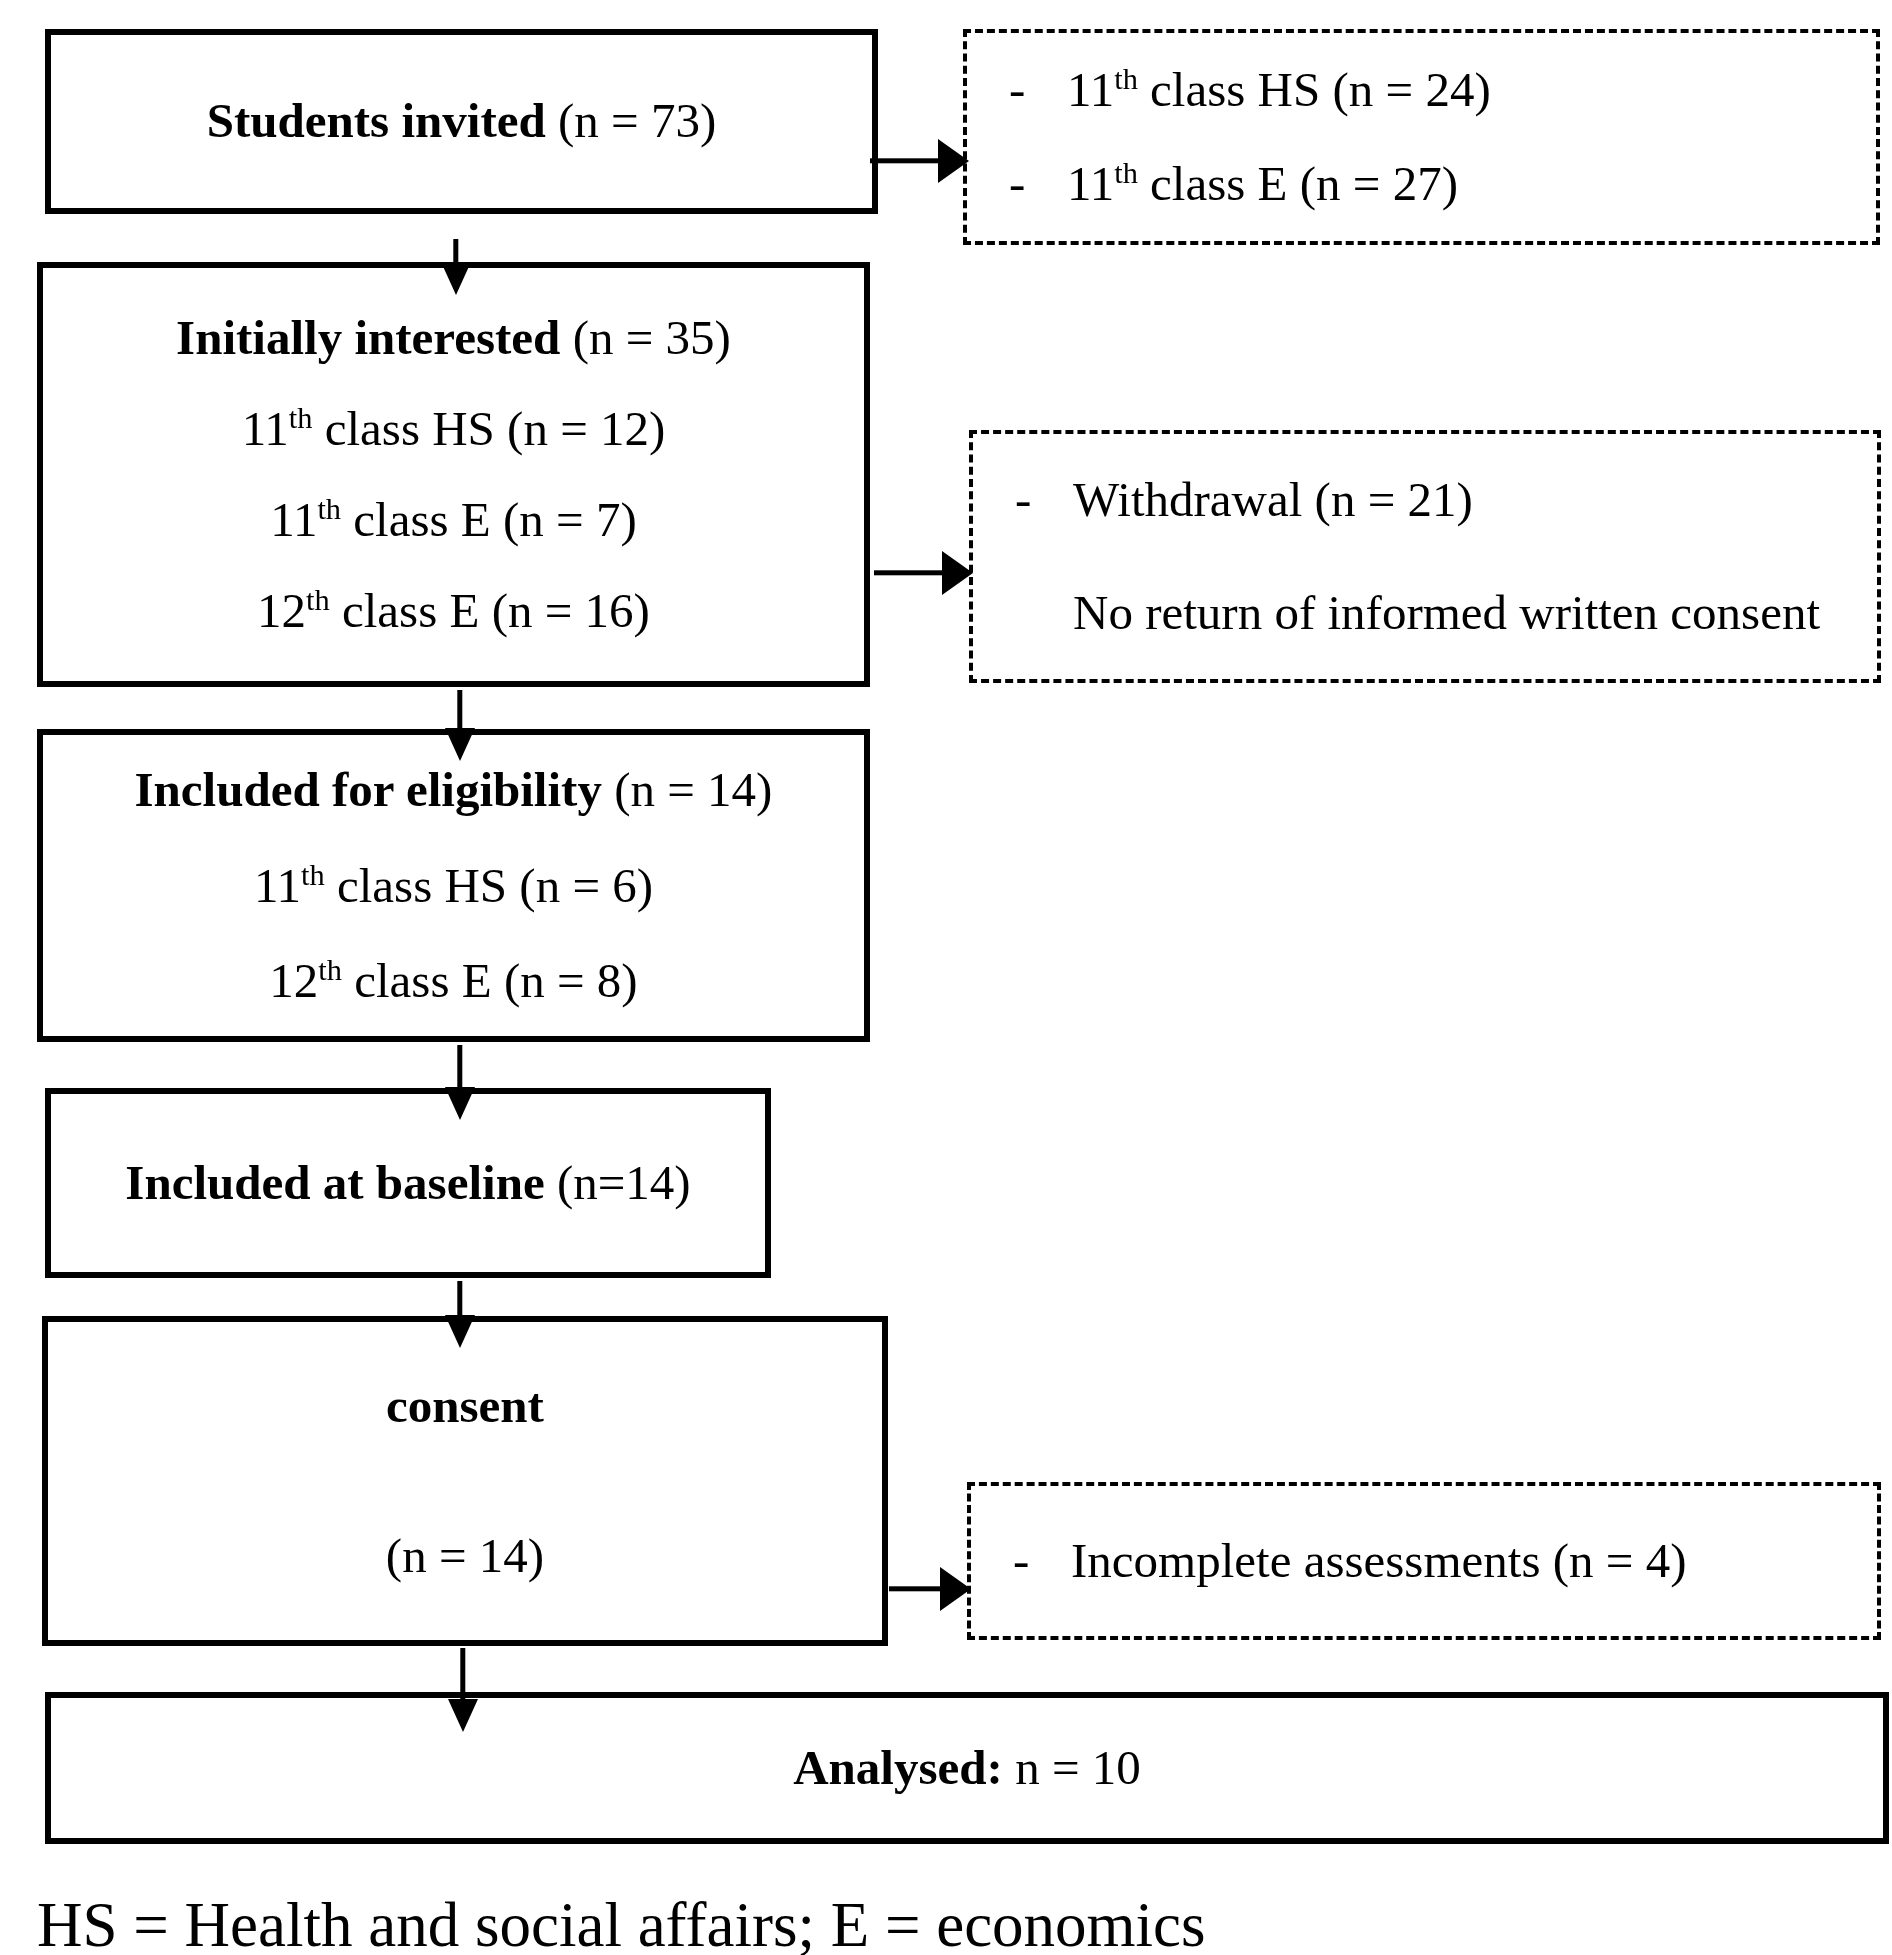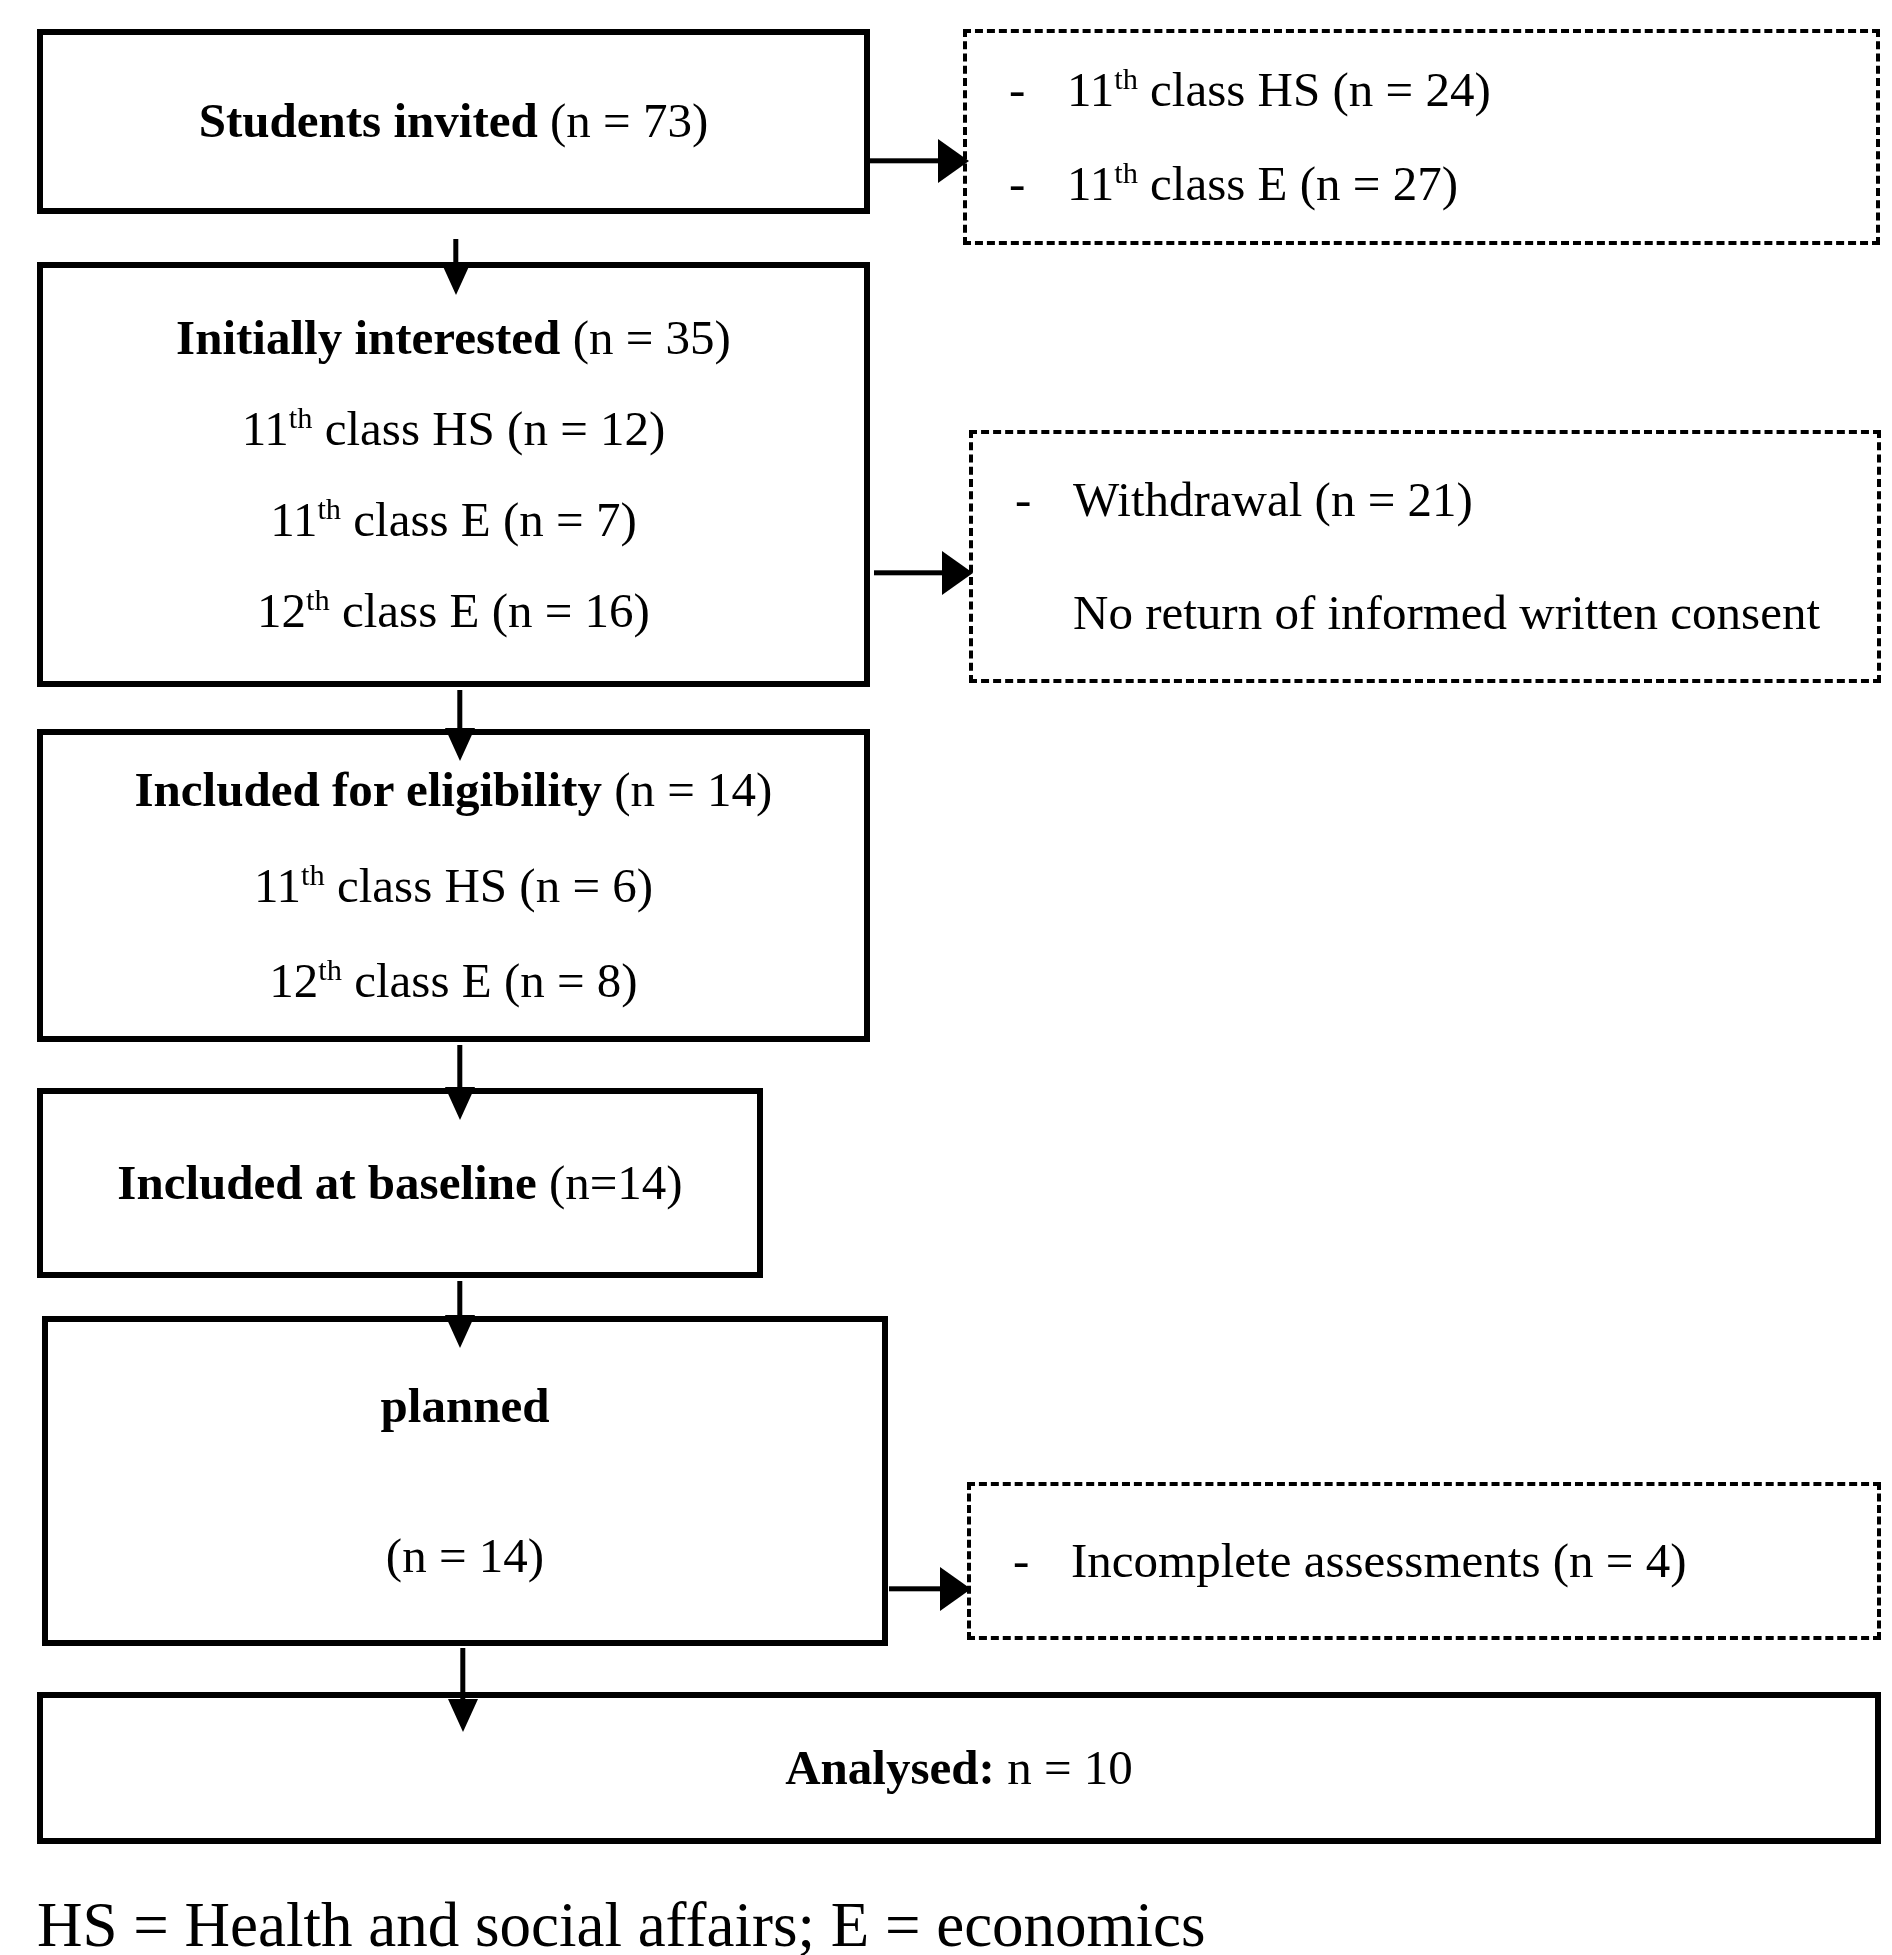--- a/index.html
+++ b/index.html
@@ -16,21 +16,21 @@
     position:absolute;
     border:6.1px solid #000;
     background:#fff;
     box-sizing:border-box;
     display:flex;
     flex-direction:column;
     justify-content:space-around;
     align-items:center;
     z-index:1;
   }
-  .box.single{justify-content:center;}
+  .box.single{justify-content:center;margin-left:8px;}
   .dashedbox{
     position:absolute;
     border:4.8px dashed #000;
     background:#fff;
     box-sizing:border-box;
     display:flex;
     flex-direction:column;
     justify-content:space-around;
     z-index:1;
     padding:9.5px 13.6px 9.5px 0;
@@ -127,21 +127,21 @@
     <div class="line"><span class="bold">Included for eligibility</span><span> (n = 14)</span></div>
     <div class="line"><span>11</span><sup>th</sup><span> class HS (n = 6)</span></div>
     <div class="line"><span>12</span><sup>th</sup><span> class E (n = 8)</span></div>
   </div>
 
   <div class="box single" style="left:37px;top:1088px;width:726px;height:190px;">
     <div class="line"><span class="bold">Included at baseline</span><span> (n=14)</span></div>
   </div>
 
   <div class="box" style="left:42px;top:1316px;width:846px;height:330px;padding:9.5px 0;">
-    <div class="line bold">planned</div>
+    <div class="line bold">consent</div>
     <div class="line">(n = 14)</div>
   </div>
 
   <div class="dashedbox" style="left:967px;top:1482px;width:914px;height:158px;">
     <div class="drow">
       <span class="dash">-</span>
       <span>Incomplete assessments (n = 4)</span>
     </div>
   </div>
 

